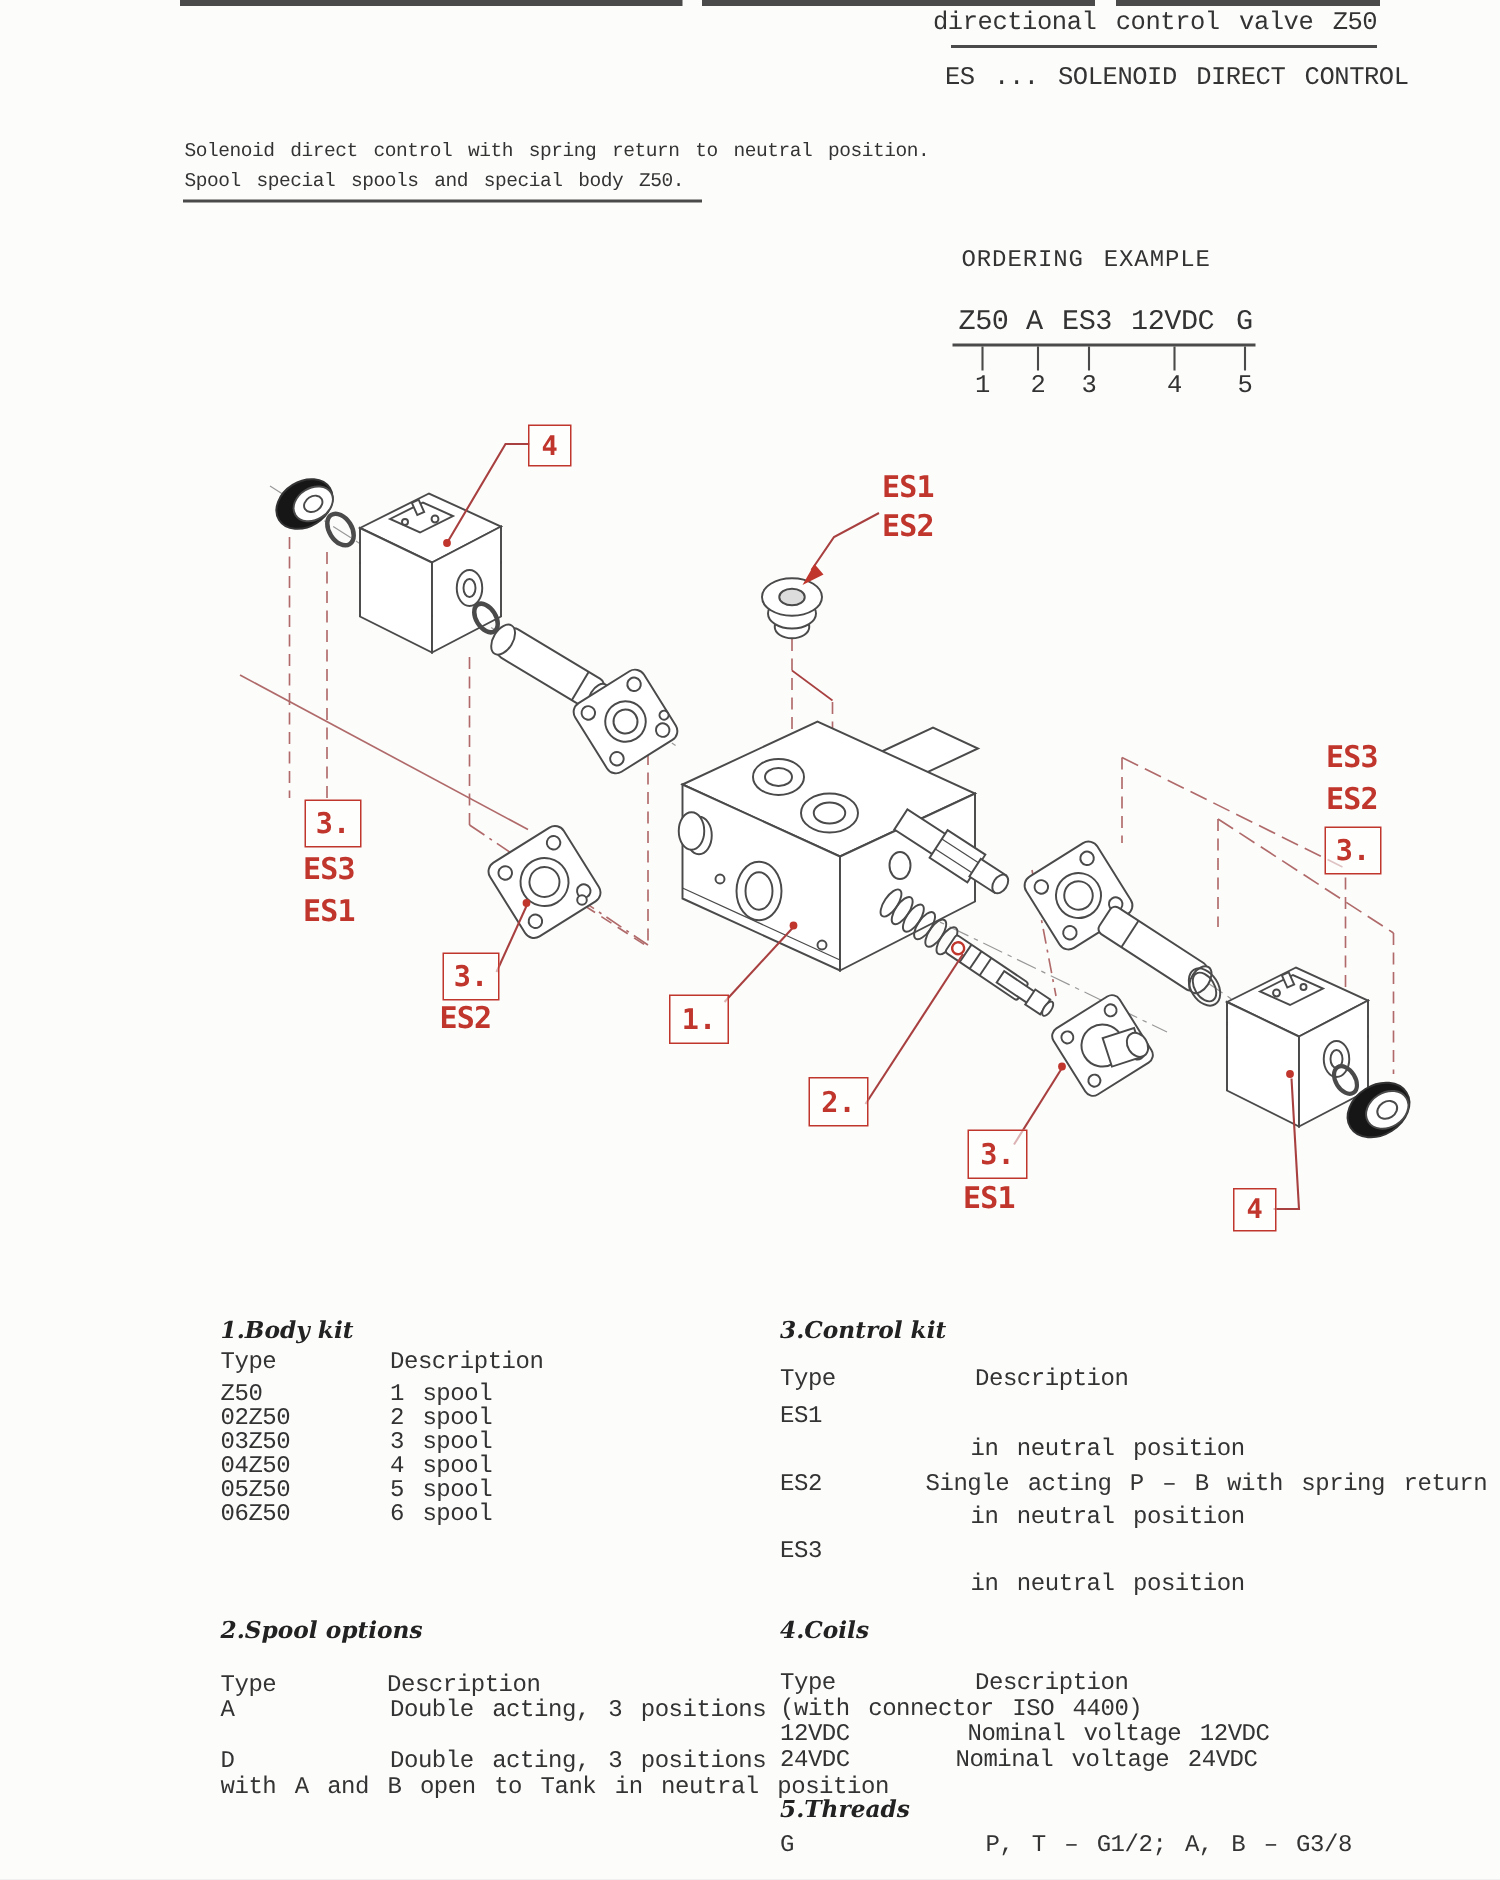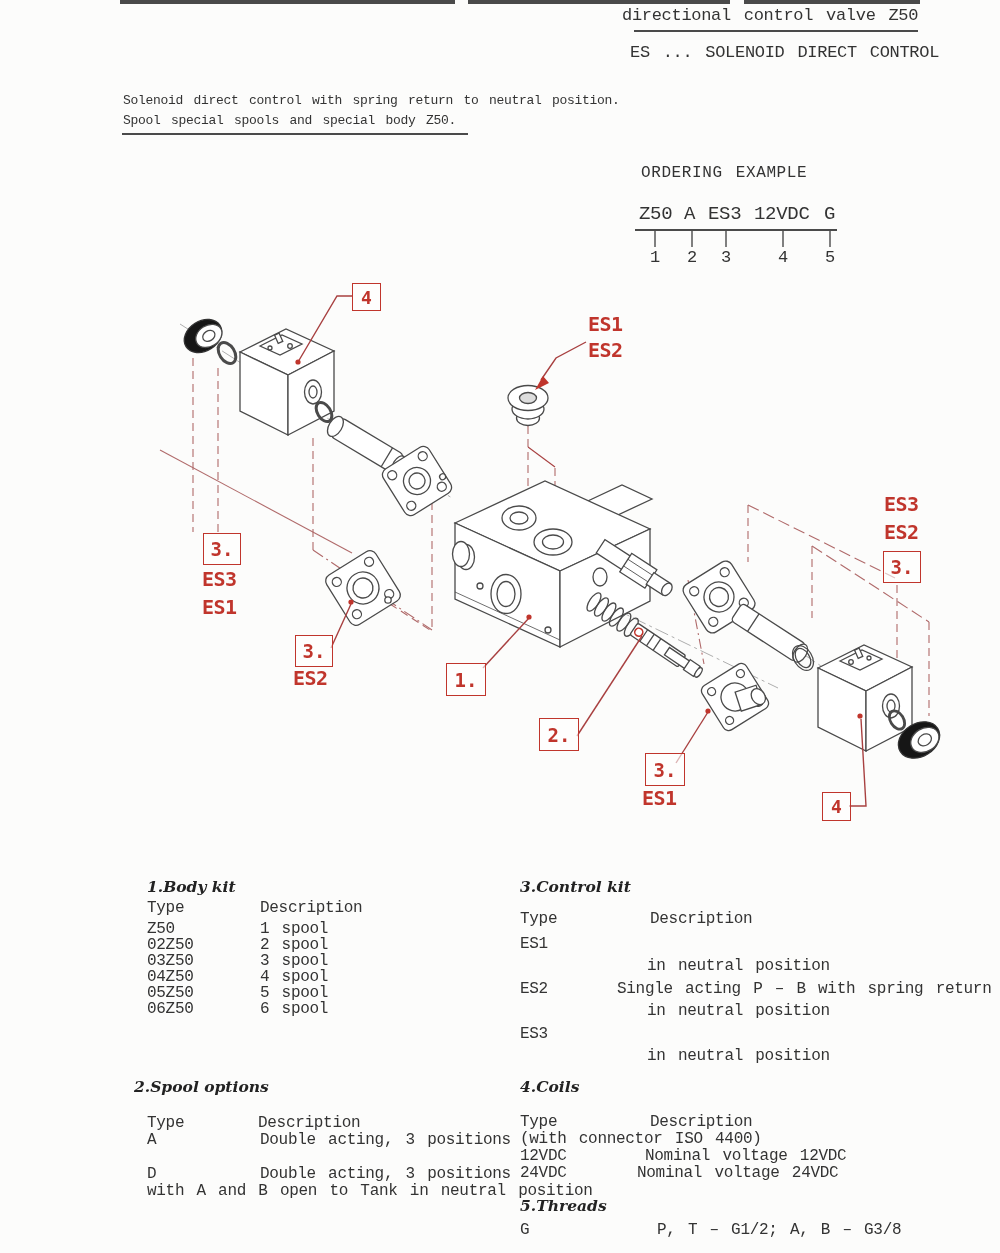--- a/index.html
+++ b/index.html
@@ -299,21 +299,21 @@
   <div class="cad t14" style="left:520px;top:910px">Type</div>
   <div class="cad t14" style="left:650px;top:910px">Description</div>
   <div class="cad t14" style="left:520px;top:935px">ES1</div>
   <div class="cad t14" style="left:647px;top:957px">in neutral position</div>
   <div class="cad t14" style="left:520px;top:980px">ES2</div>
   <div class="cad t14" style="left:617px;top:980px">Single acting P – B with spring return</div>
   <div class="cad t14" style="left:647px;top:1002px">in neutral position</div>
   <div class="cad t14" style="left:520px;top:1025px">ES3</div>
   <div class="cad t14" style="left:647px;top:1047px">in neutral position</div>
 
-  <div class="sect" style="left:134px;top:1077px">2.Spool options</div>
+  <div class="sect" style="left:147px;top:1077px">2.Spool options</div>
   <div class="cad t14" style="left:147px;top:1114px">Type</div>
   <div class="cad t14" style="left:258px;top:1114px">Description</div>
   <div class="cad t14" style="left:147px;top:1131px">A</div>
   <div class="cad t14" style="left:260px;top:1131px">Double acting, 3 positions</div>
   <div class="cad t14" style="left:147px;top:1165px">D</div>
   <div class="cad t14" style="left:260px;top:1165px">Double acting, 3 positions</div>
   <div class="cad t14" style="left:147px;top:1182px">with A and B open to Tank in neutral position</div>
 
   <div class="sect" style="left:520px;top:1077px">4.Coils</div>
   <div class="cad t14" style="left:520px;top:1113px">Type</div>

